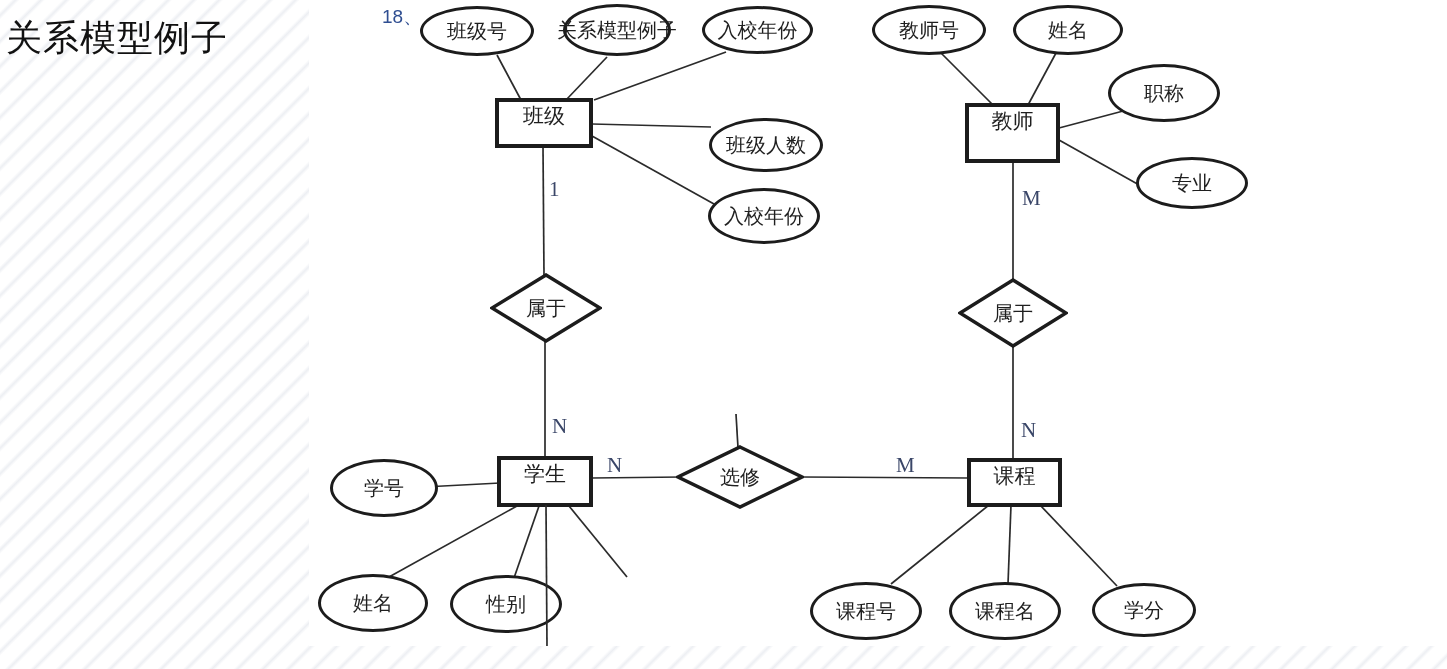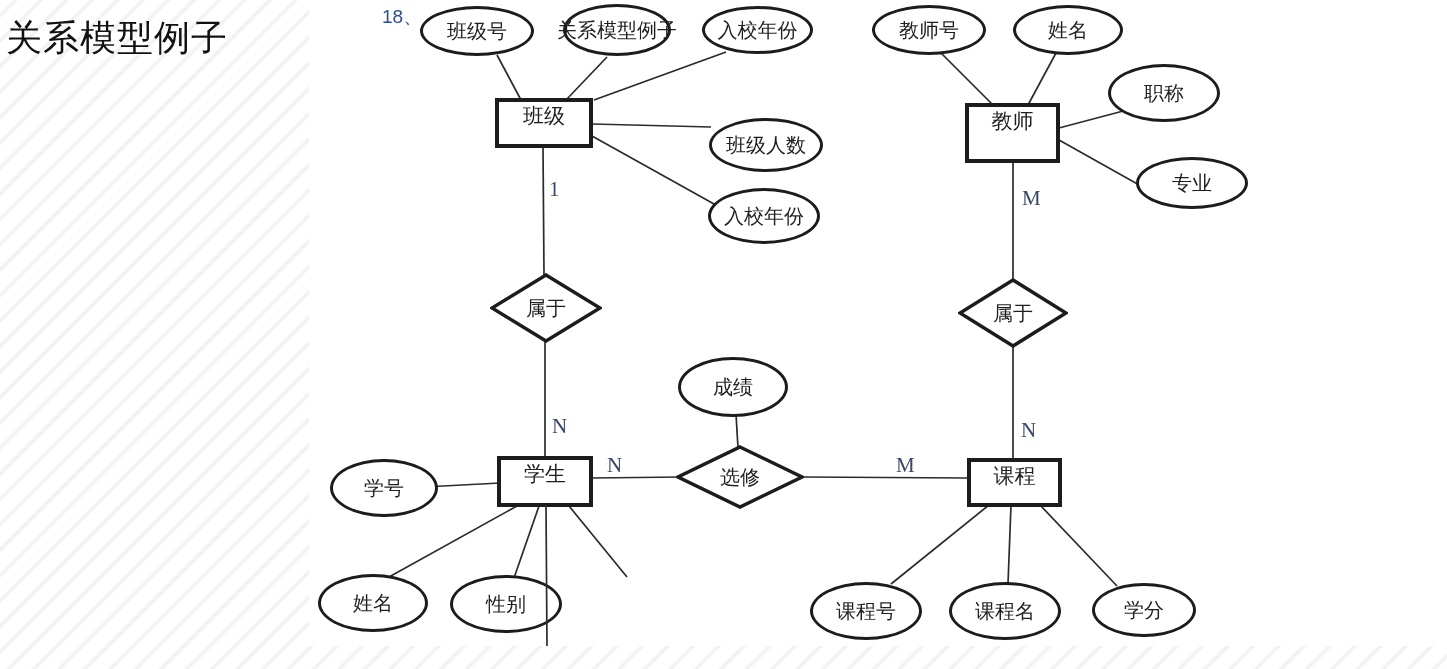--- a/index.html
+++ b/index.html
@@ -115,23 +115,20 @@
     </div>
   <div class="ellipse" style="left:1013px;top:5px;width:110px;height:50px">
       <span>姓名</span>
     </div>
   <div class="ellipse" style="left:1108px;top:64px;width:112px;height:58px">
       <span>职称</span>
     </div>
   <div class="ellipse" style="left:1136px;top:157px;width:112px;height:52px">
       <span>专业</span>
     </div>
-  <div class="ellipse" style="left:678px;top:357px;width:110px;height:60px">
-      <span>成绩</span>
-    </div>
   <div class="ellipse" style="left:330px;top:459px;width:108px;height:58px">
       <span>学号</span>
     </div>
   <div class="ellipse" style="left:318px;top:574px;width:110px;height:58px">
       <span>姓名</span>
     </div>
   <div class="ellipse" style="left:450px;top:575px;width:112px;height:58px">
       <span>性别</span>
     </div>
   <div class="ellipse" style="left:810px;top:582px;width:112px;height:58px">

